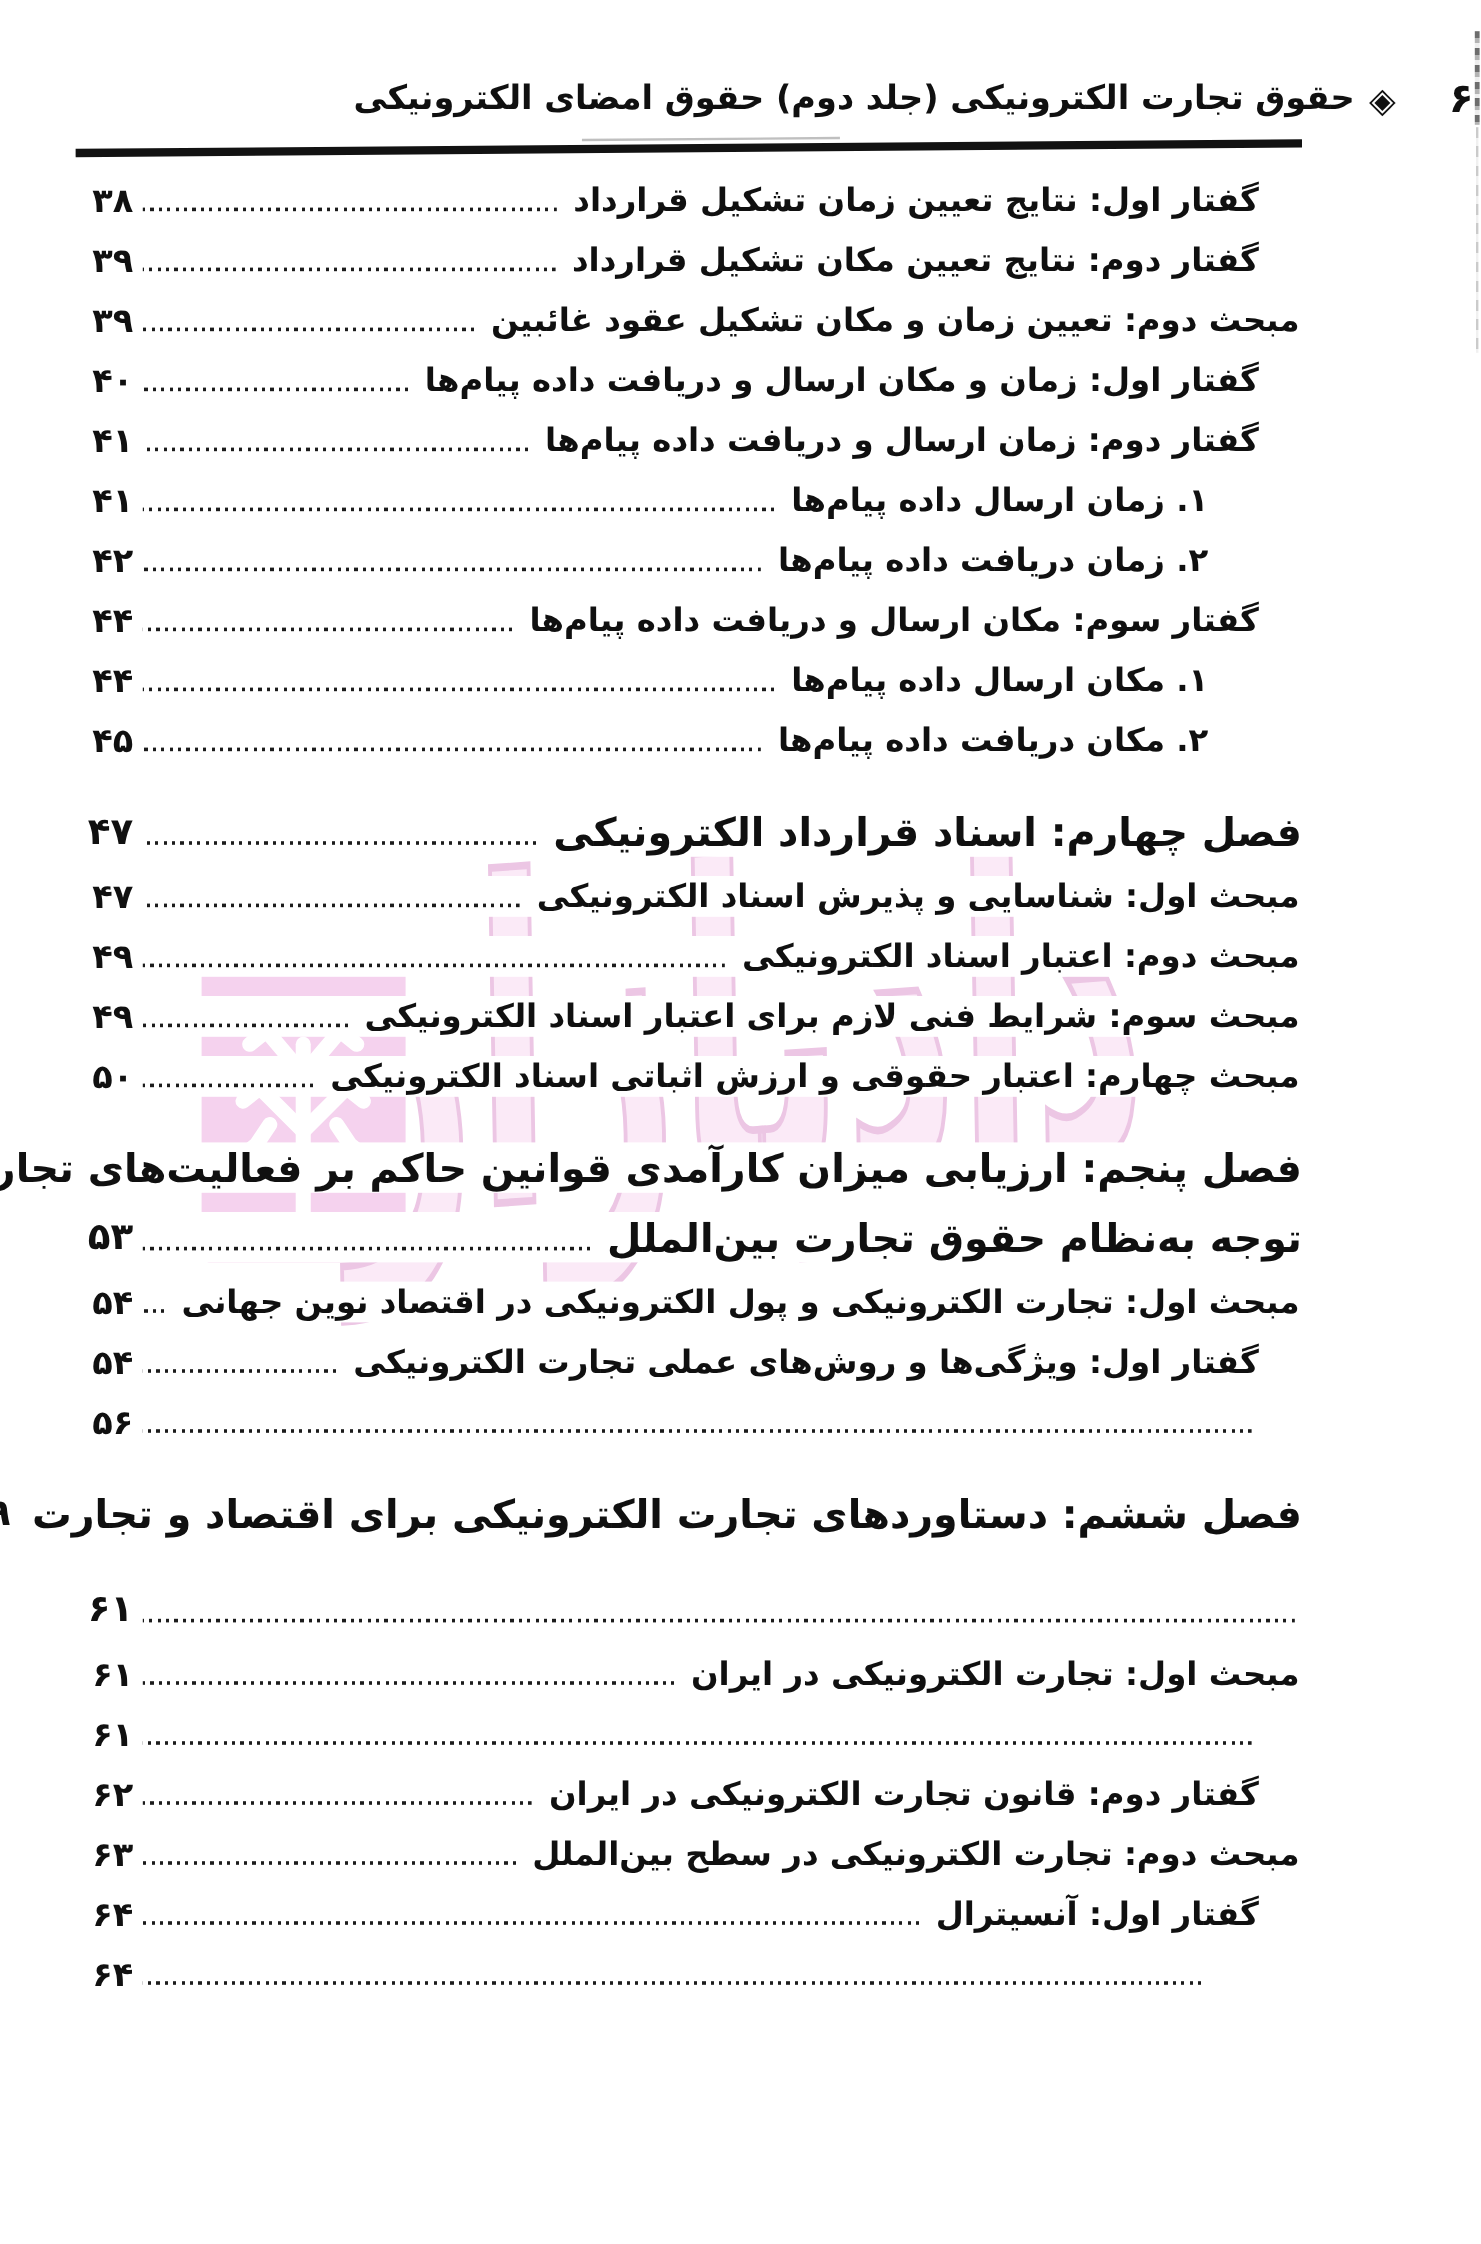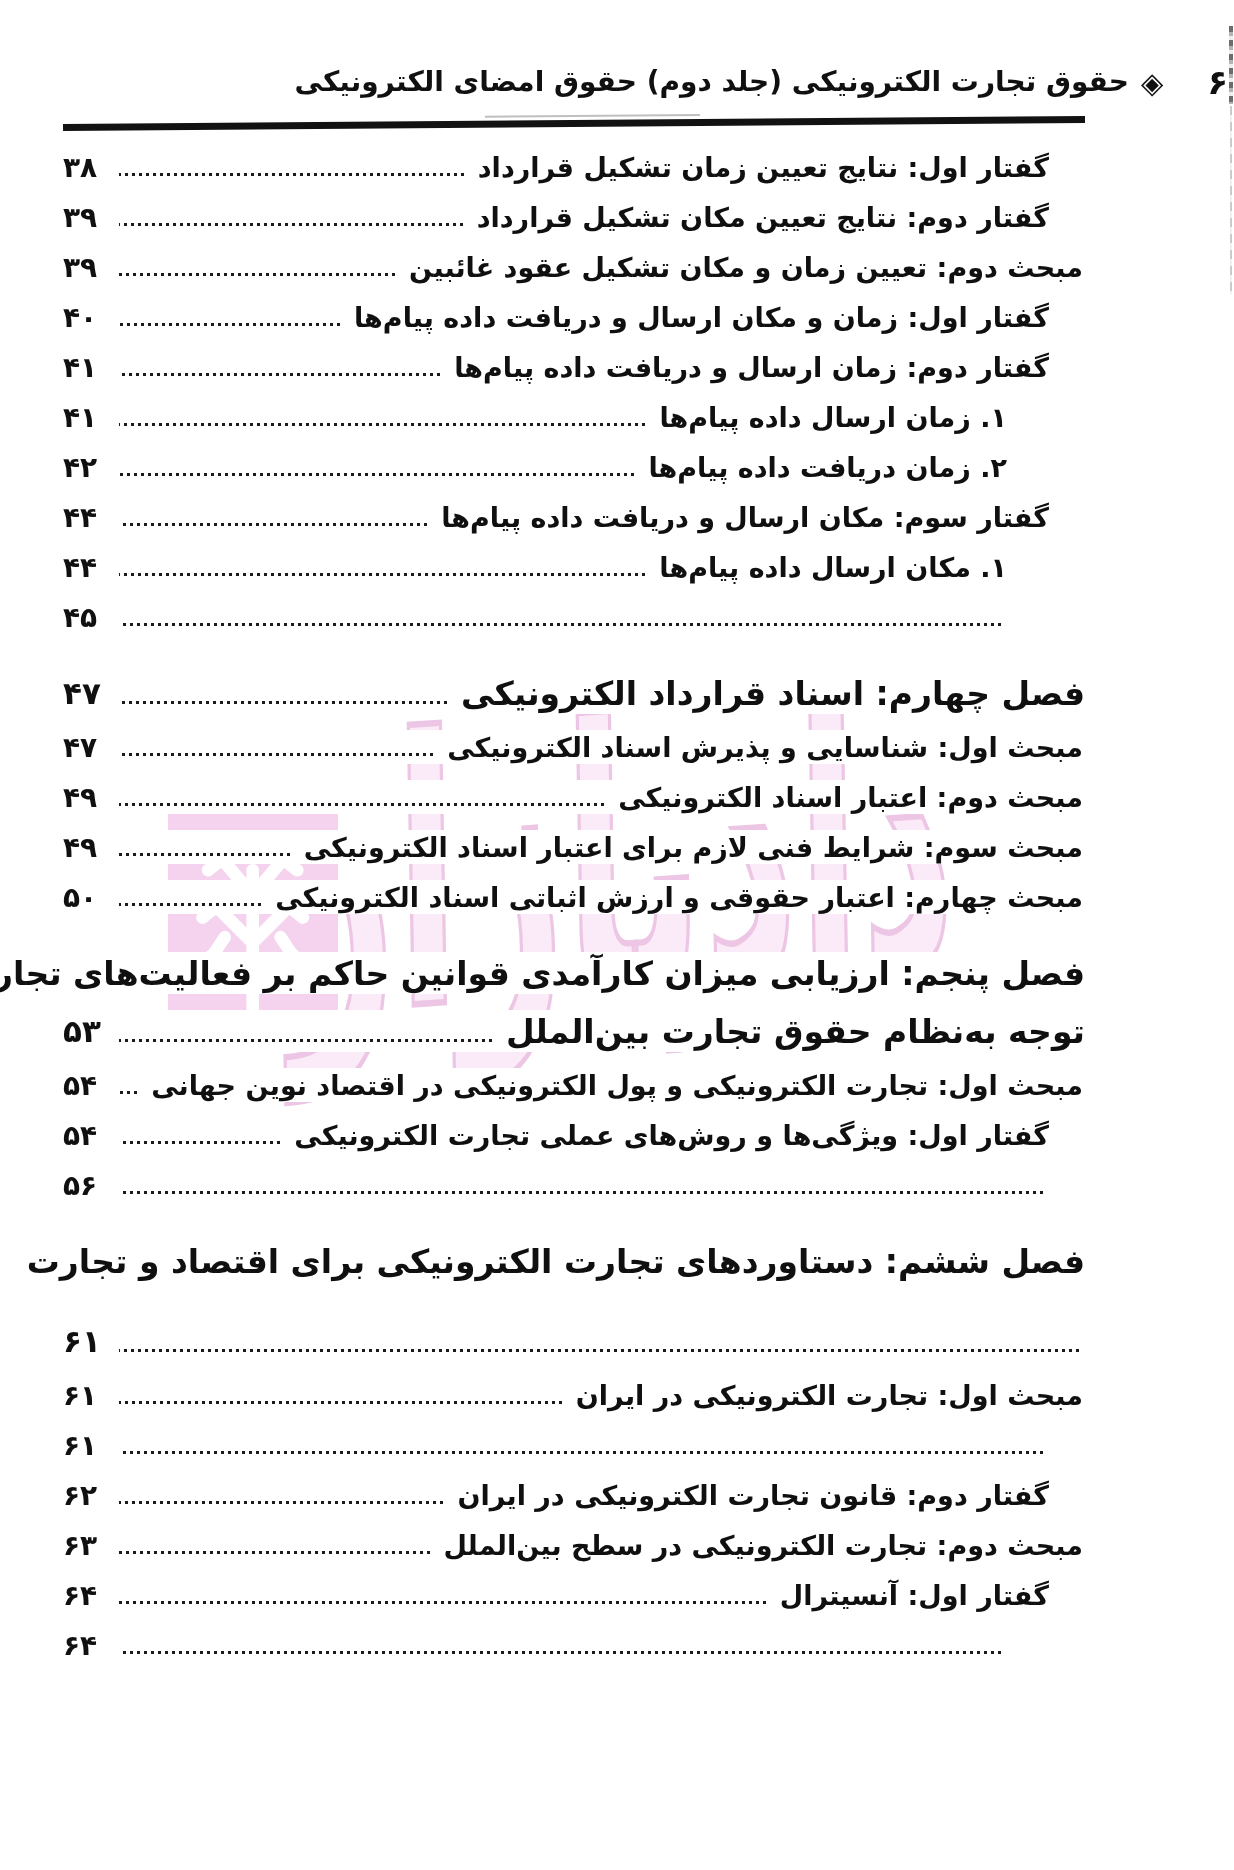--- a/index.html
+++ b/index.html
@@ -51,21 +51,21 @@
   .row.chapter .title{font-size:33px;}
   .row.mabhas .band{padding-right:2px;}
   .row.goftar .band{padding-right:36px;}
   .row.item .band{padding-right:78px;}
   .leader{flex:1;position:relative;align-self:stretch;margin:0 4px 0 6px;}
   .leader::after{
     content:"";position:absolute;left:2px;right:2px;bottom:8px;height:3.2px;
     background:repeating-linear-gradient(to left,#1b1b1b 0 2.6px,transparent 2.6px 7px);
   }
   .row.chapter .leader::after{bottom:10px;}
-  .page-num{min-width:48px;text-align:left;font-size:28px;white-space:nowrap;}
+  .page-num{min-width:48px;text-align:right;font-size:28px;white-space:nowrap;}
   .row.chapter .page-num{font-size:31px;}
   
   .artifact-a{
     position:absolute;right:1px;top:26px;width:4px;height:78px;z-index:2;opacity:.75;
     background:repeating-linear-gradient(to bottom,#3c3c3c 0 6px,#9a9a9a 6px 10px,#e8e8e8 10px 14px);
   }
   .artifact-b{
     position:absolute;right:2px;top:106px;width:2px;height:188px;z-index:2;opacity:.35;
     background:repeating-linear-gradient(to bottom,#6a6a6a 0 9px,#d5d5d5 9px 16px);
   }
@@ -162,20 +162,21 @@
       </div>
       <div class="row item">
         <div class="band">
           <span class="title">۱. مکان ارسال داده پیام‌ها</span>
           <div class="leader"></div>
           <span class="page-num">۴۴</span>
         </div>
       </div>
       <div class="row item">
         <div class="band">
+          <span class="title">۲. مکان دریافت داده پیام‌ها</span>
           <div class="leader"></div>
           <span class="page-num">۴۵</span>
         </div>
       </div>
       <div class="row chapter gap">
         <div class="band">
           <span class="title">فصل چهارم: اسناد قرارداد الکترونیکی</span>
           <div class="leader"></div>
           <span class="page-num">۴۷</span>
         </div>

